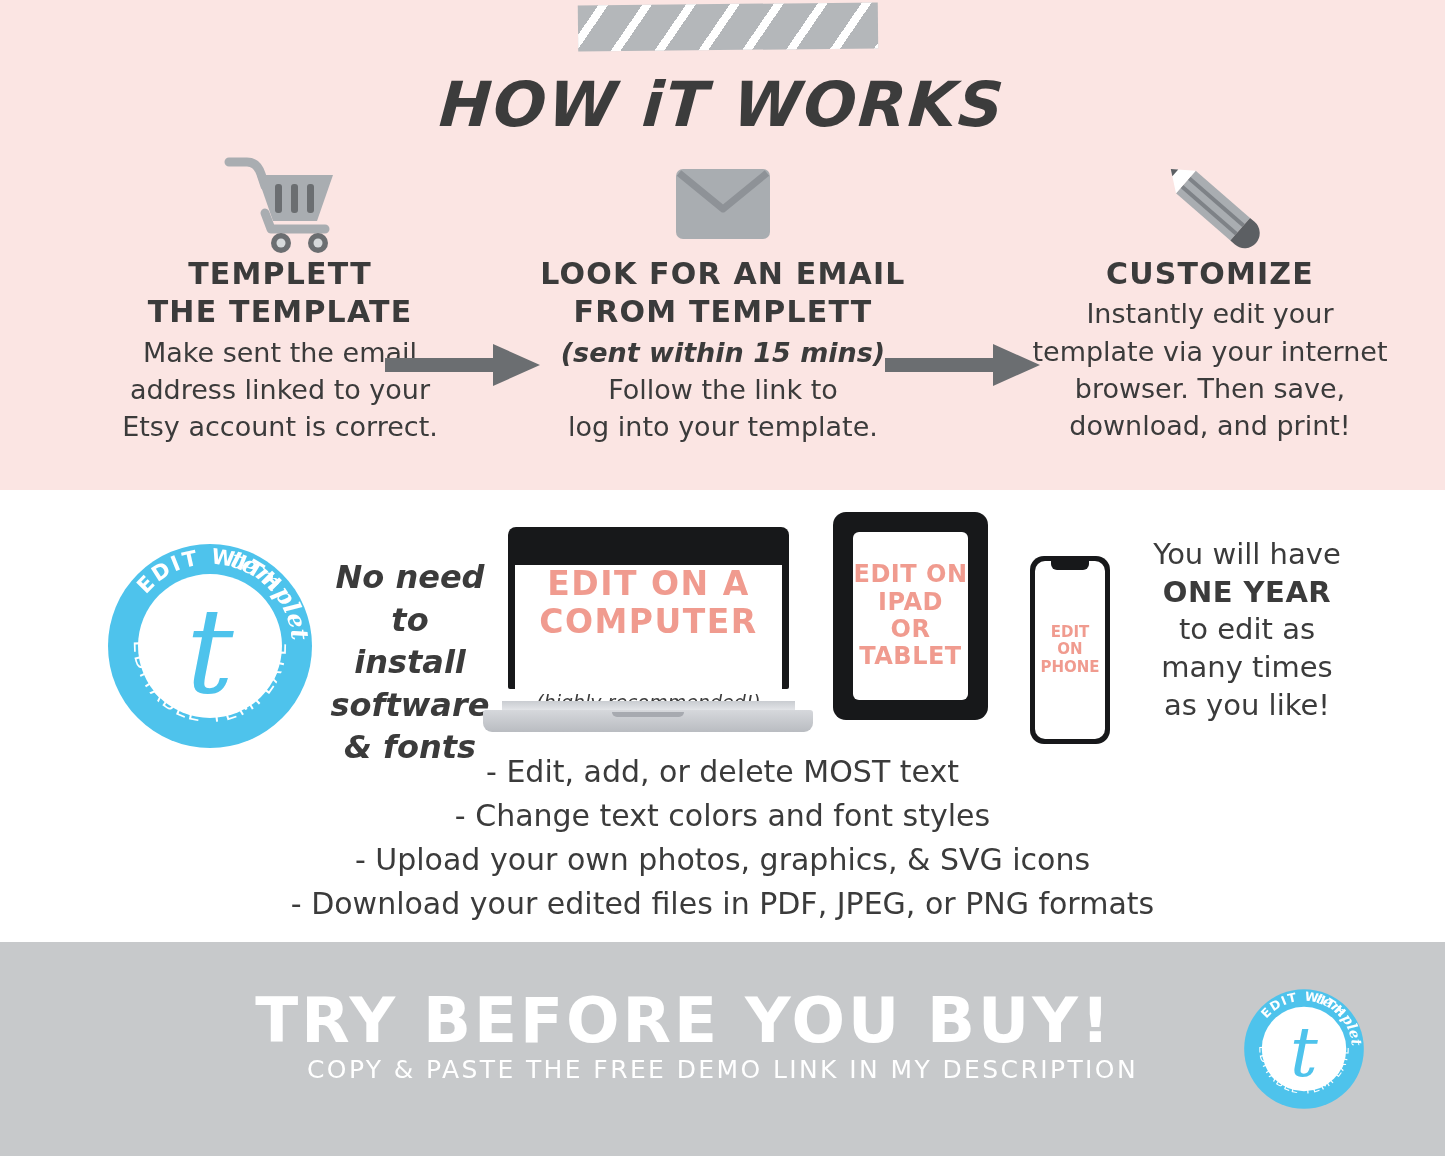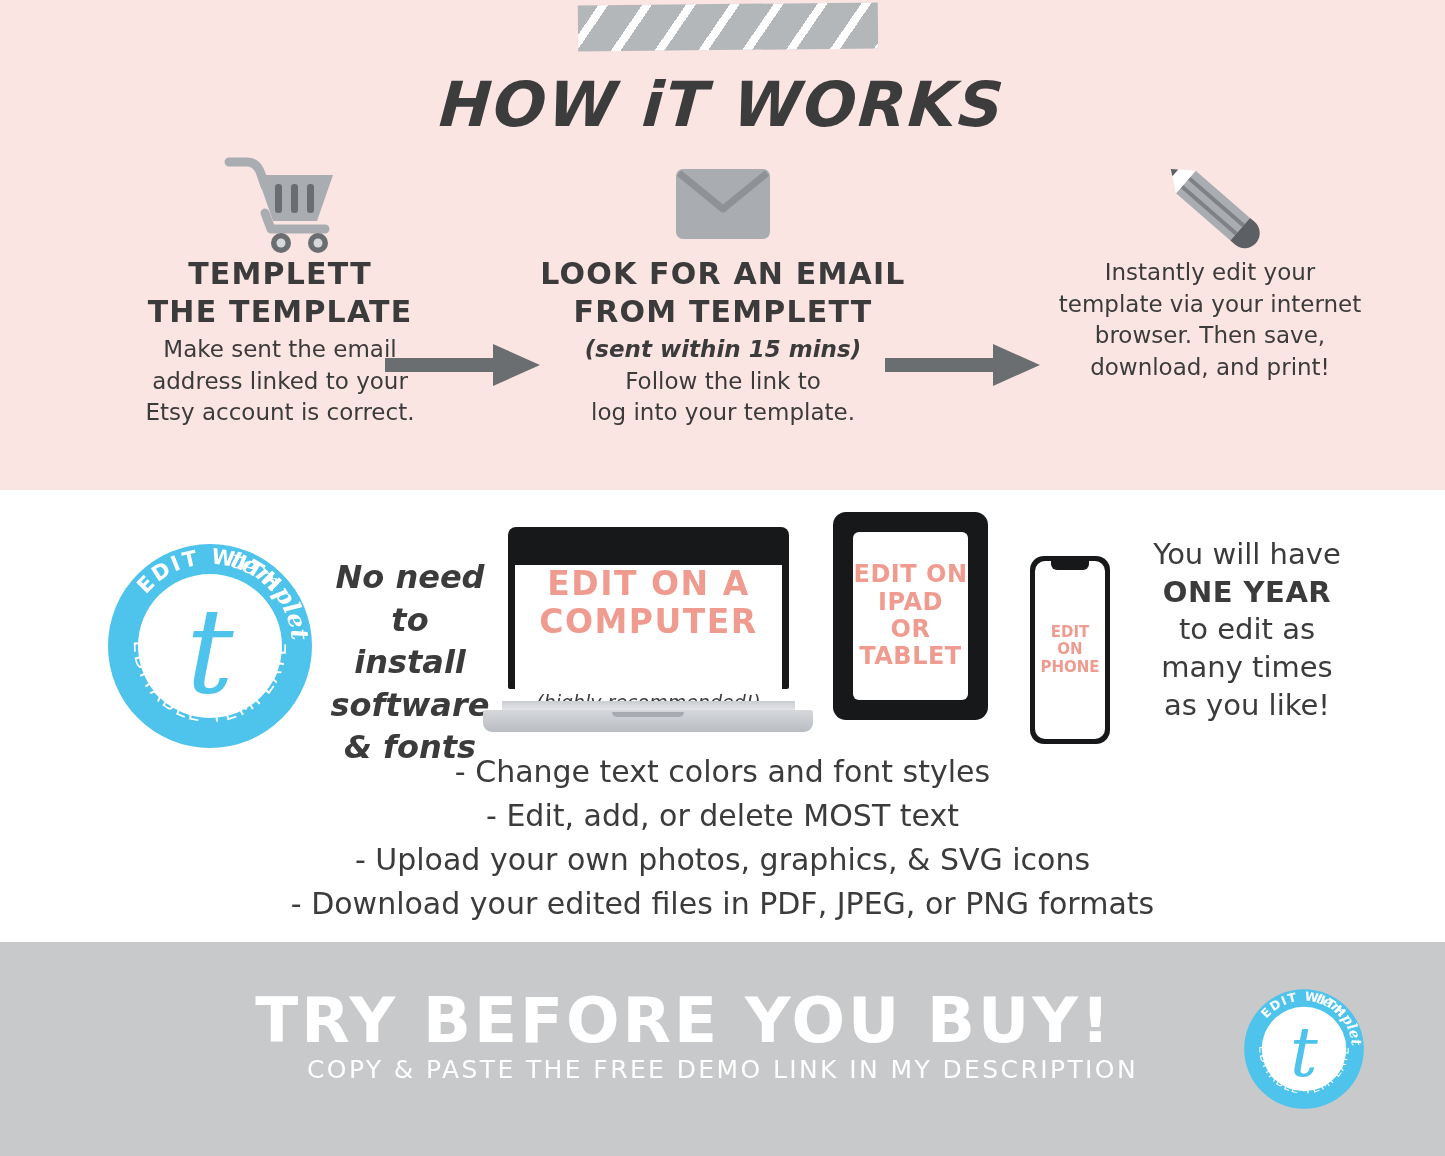--- a/index.html
+++ b/index.html
@@ -50,21 +50,21 @@
 
   .icon-wrap { height:105px; display:flex; align-items:center; justify-content:center; }
 
   .step-head {
     font-family:"DejaVu Sans", sans-serif;
     font-size:30px; font-weight:700; color:#3b3b3b;
     letter-spacing:1.2px; line-height:1.28;
   }
   .step-body {
     font-family:"DejaVu Sans", sans-serif;
-    font-size:23px; font-weight:400; color:#3b3b3b;
+    font-size:27px; font-weight:400; color:#3b3b3b;
     line-height:1.38; margin-top:2px;
   }
   .step-body .ital { font-style:italic; font-weight:600; }
 
   .arrow { position:absolute; top:192px; width:155px; height:46px; }
   .arrow.a1 { left:385px; }
   .arrow.a2 { left:885px; }
 
   
   .mid { position:absolute; left:0; top:490px; width:1445px; height:452px; background:#fff; }
@@ -229,20 +229,23 @@
             <g transform="rotate(41 60 48)">
               <rect x="28" y="33" width="72" height="30" fill="#A9ADB1"></rect>
               <rect x="28" y="41" width="72" height="4" fill="#7E8287"></rect>
               <rect x="28" y="52" width="72" height="4" fill="#7E8287"></rect>
               <path d="M100 33 h6 a15 15 0 0 1 0 30 h-6 z" fill="#5C5F63"></path>
               <path d="M28 33 L8 48 L28 63 Z" fill="#FFFFFF"></path>
               <path d="M14 43.5 L8 48 L14 52.5 Z" fill="#5C5F63"></path>
             </g>
           </svg>
         </div>
+        <div class="step-head">
+          <span>CUSTOMIZE</span>
+        </div>
         <div class="step-body">
           <span>Instantly edit your</span><br>
           <span>template via your internet</span><br>
           <span>browser. Then save,</span><br>
           <span>download, and print!</span>
         </div>
       </div>
 
       <div class="arrow a1">
         <svg width="155" height="46" viewBox="0 0 155 46">
@@ -326,22 +329,22 @@
 
   <div class="oneyear">
     <span>You will have</span><br>
     <b>ONE YEAR</b><br>
     <span>to edit as</span><br>
     <span>many times</span><br>
     <span>as you like!</span>
   </div>
 
   <div class="bullets">
+    <div>- Edit, add, or delete MOST text</div>
     <div>- Change text colors and font styles</div>
-    <div>- Edit, add, or delete MOST text</div>
     <div>- Upload your own photos, graphics, &amp; SVG icons</div>
     <div>- Download your edited files in PDF, JPEG, or PNG formats</div>
   </div>
 
   <div class="footer">
     <div class="footer-title">TRY BEFORE YOU BUY!</div>
     <div class="footer-sub">COPY &amp; PASTE THE FREE DEMO LINK IN MY DESCRIPTION</div>
   </div>
 
   <div class="badge-small">

